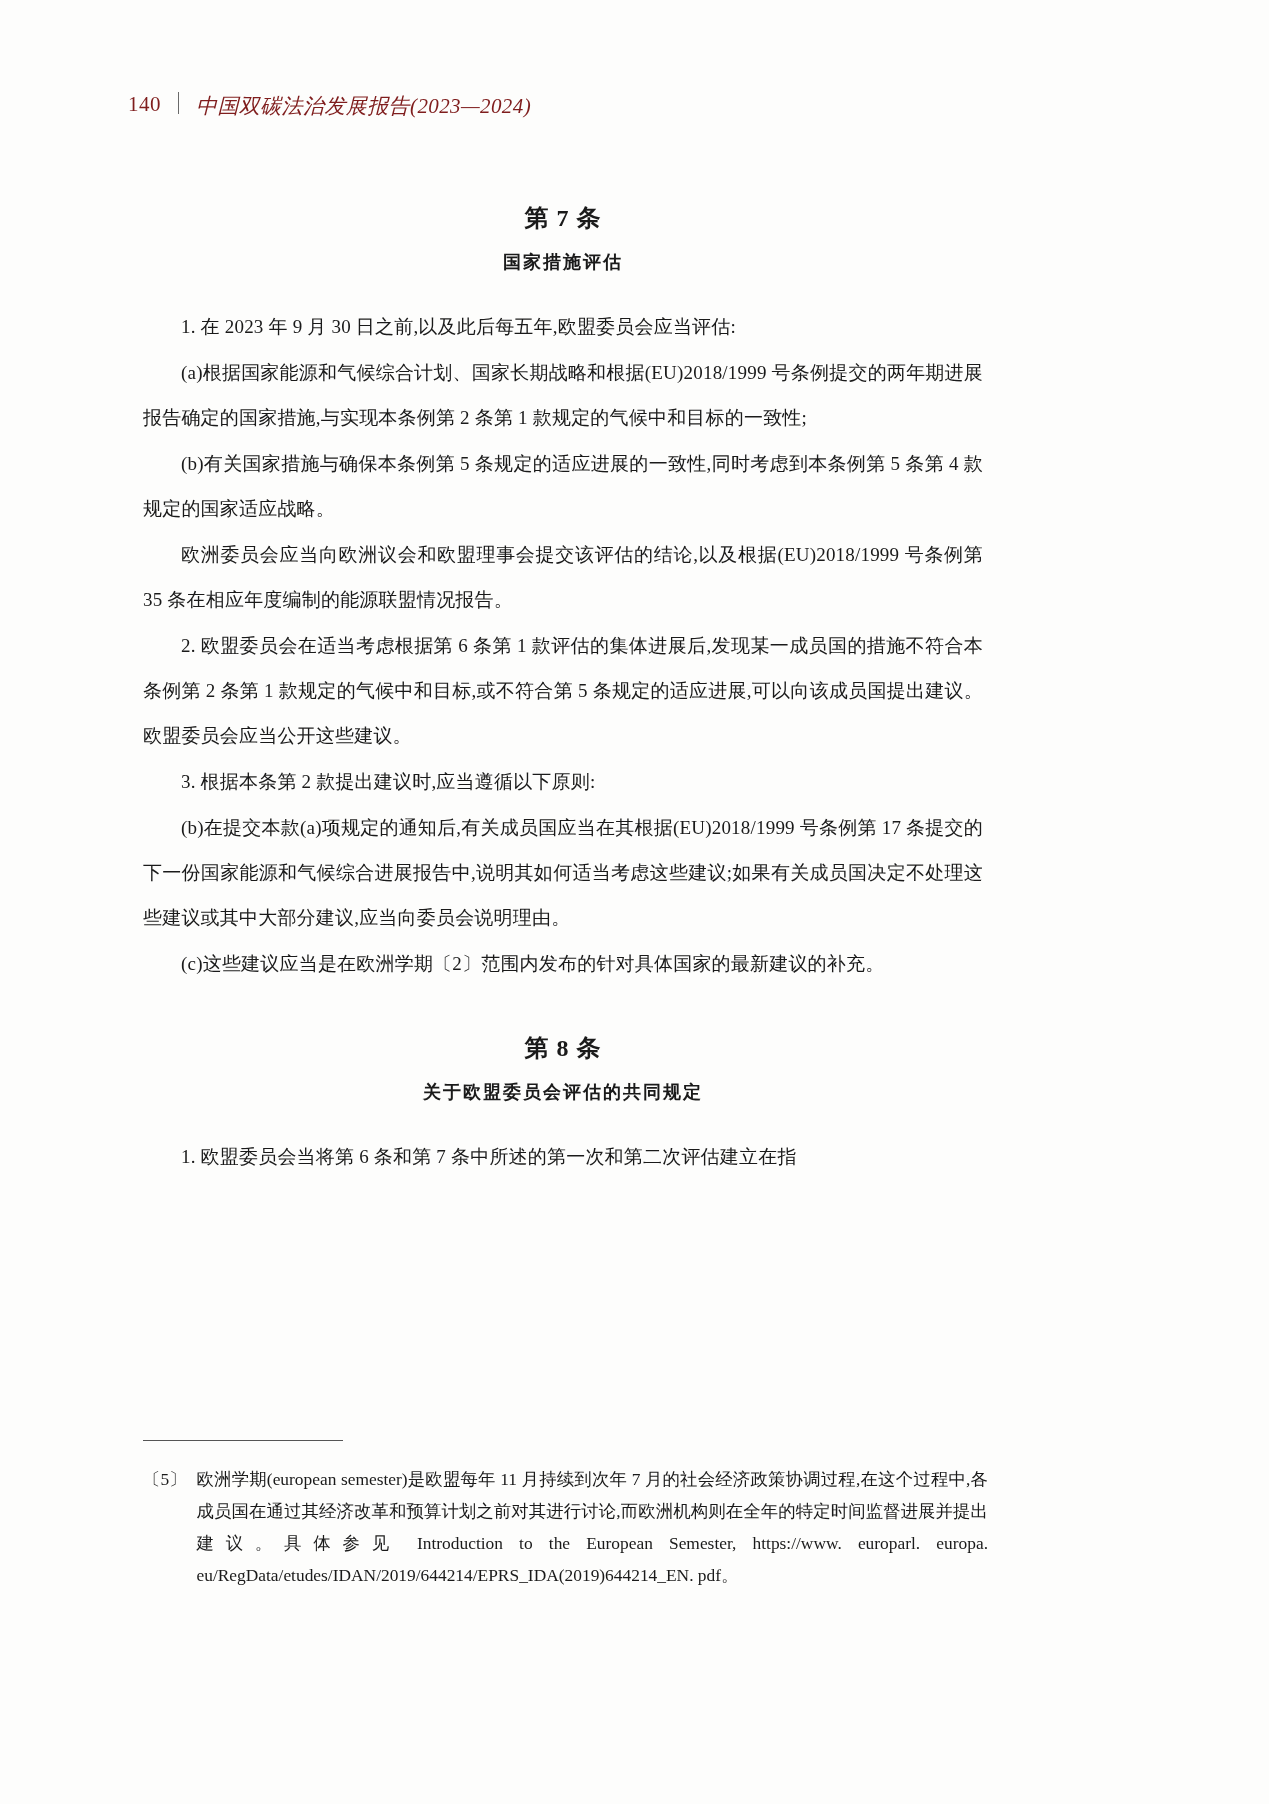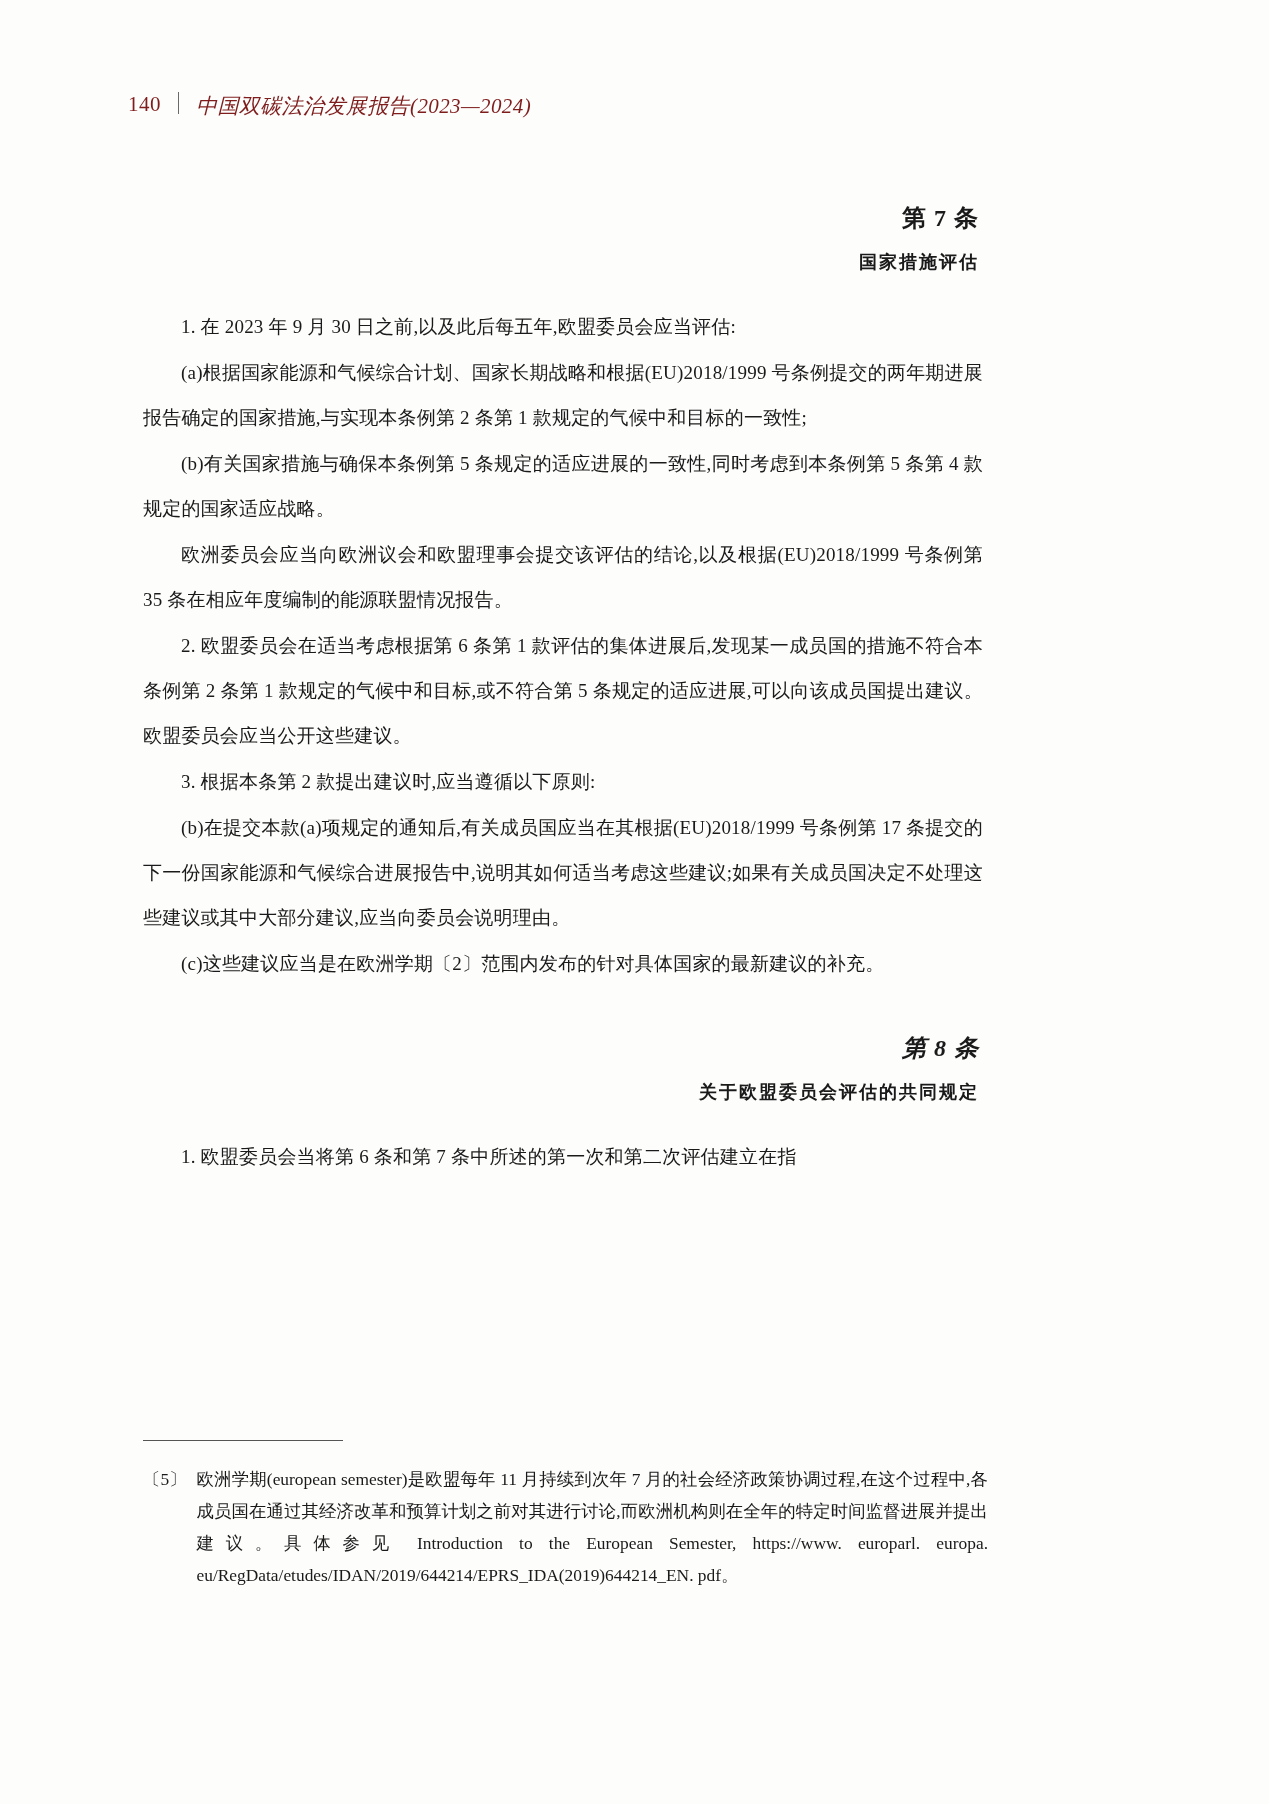--- a/index.html
+++ b/index.html
@@ -52,38 +52,37 @@
 
   
   .column {
     position: absolute;
     top: 196px;
     left: 143px;
     width: 840px;
   }
 
   h1.art-num, h2.art-title {
-    text-align: right;
+    text-align: center;
     font-weight: bold;
-    margin: 4px;
+    margin: 16px;
   }
   h1.art-num {
     font-size: 24px;
     letter-spacing: 1px;
     margin-top: 6px;
   }
   h2.art-title {
     font-size: 18px;
     letter-spacing: 2px;
     margin-top: 16px;
     margin-bottom: 30px;
   }
   .art-block-2 h1.art-num {
     margin-top: 46px;
-    font-style: italic;
   }
 
   p.para {
     font-size: 19px;
     line-height: 45px;
     margin: 0 0 1px 0;
     text-align: justify;
     text-justify: inter-ideograph;
     text-indent: 2em;
     letter-spacing: 0.2px;

